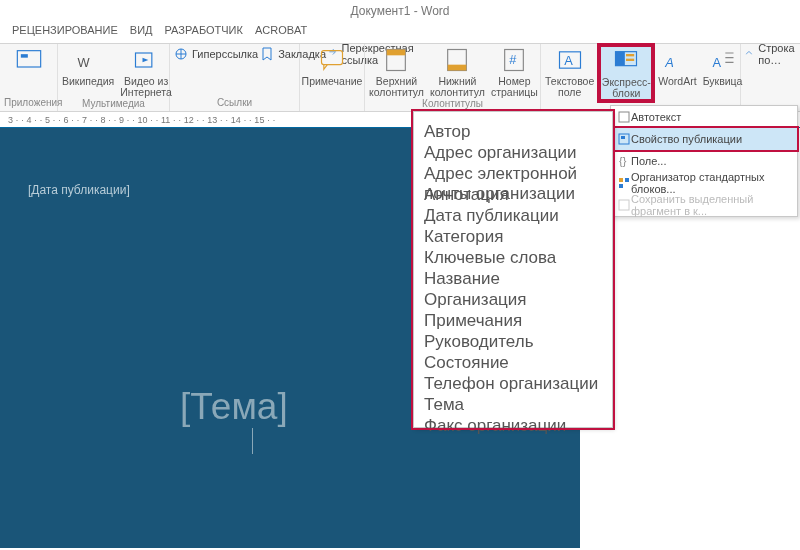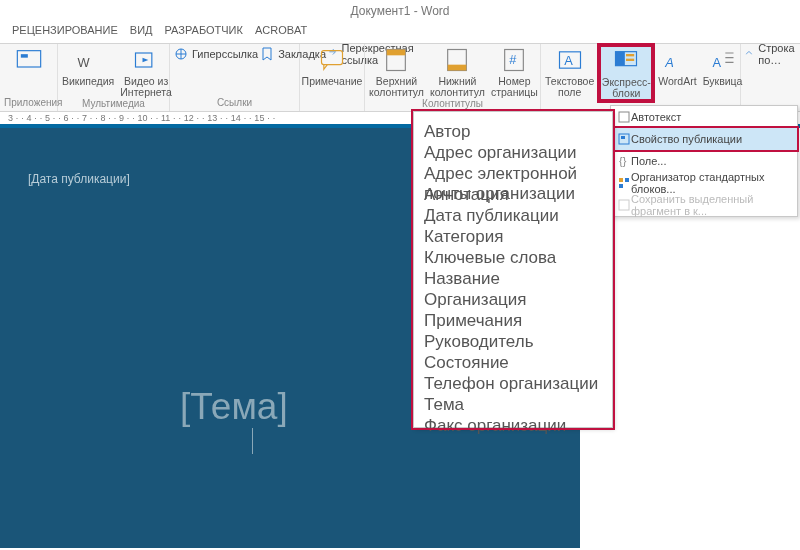--- a/index.html
+++ b/index.html
@@ -11,24 +11,24 @@
 .grp{display:flex;flex-direction:column;justify-content:space-between;border-right:1px solid #e0e0e0;padding:2px 4px}
 .grp-body{display:flex;gap:6px;align-items:flex-start;flex:1}
 .grp-title{text-align:center;color:#888;font-size:10px;padding-bottom:1px}
 .btn-l{display:flex;flex-direction:column;align-items:center;width:56px;cursor:pointer}
 .btn-l .ic{width:28px;height:28px;margin-bottom:2px}
 .btn-l span{text-align:center;font-size:10.5px;line-height:11px;color:#555}
 .btn-s{display:flex;align-items:center;gap:4px;height:16px;cursor:pointer;font-size:10.5px;color:#555}
 .btn-s .ic{width:14px;height:14px}
 .col{display:flex;gap:2px}
 .hl{outline:2px solid #c01040;background:#cde6f7}
-.ruler{height:16px;background:#fff;border-bottom:4px solid #0369a1;display:flex;align-items:center;font-size:9px;color:#777;padding-left:8px;letter-spacing:0}
+.ruler{height:16px;background:#fff;border-bottom:1px solid #0369a1;display:flex;align-items:center;font-size:9px;color:#777;padding-left:8px;letter-spacing:0}
 .page-wrap{position:absolute;top:128px;left:0;right:0;bottom:0;background:#fff}
 .page{position:absolute;left:0;top:0;width:580px;height:420px;background:#1a5578}
-.ph1{position:absolute;left:28px;top:44px;color:#b8cdd8;font-size:12px}
+.ph1{position:absolute;left:28px;top:55px;color:#b8cdd8;font-size:12px}
 .ph2{position:absolute;left:180px;top:258px;color:#8aa8b8;font-size:37px;font-weight:300}
 .cursor{position:absolute;left:252px;top:300px;width:1px;height:26px;background:#8aa8b8}
 .menu1{position:absolute;left:610px;top:105px;width:188px;background:#fff;border:1px solid #c8c8c8;box-shadow:2px 2px 4px rgba(0,0,0,.15)}
 .mi{display:flex;align-items:center;height:22px;padding:0 6px;gap:0;cursor:pointer}
 .mi .ic{width:14px;height:14px;flex-shrink:0}
 .mi.sel{background:#cde6f7;outline:2px solid #c01040}
 .mi.dis{color:#bbb}
 .menu2{position:absolute;left:413px;top:111px;width:200px;background:#fff;border:1px solid #c8c8c8;box-shadow:2px 2px 4px rgba(0,0,0,.15);outline:2px solid #c01040}
 .mi2{height:21px;padding:10px 10px;cursor:pointer;font-size:17px;color:#555}
 svg{display:block}

